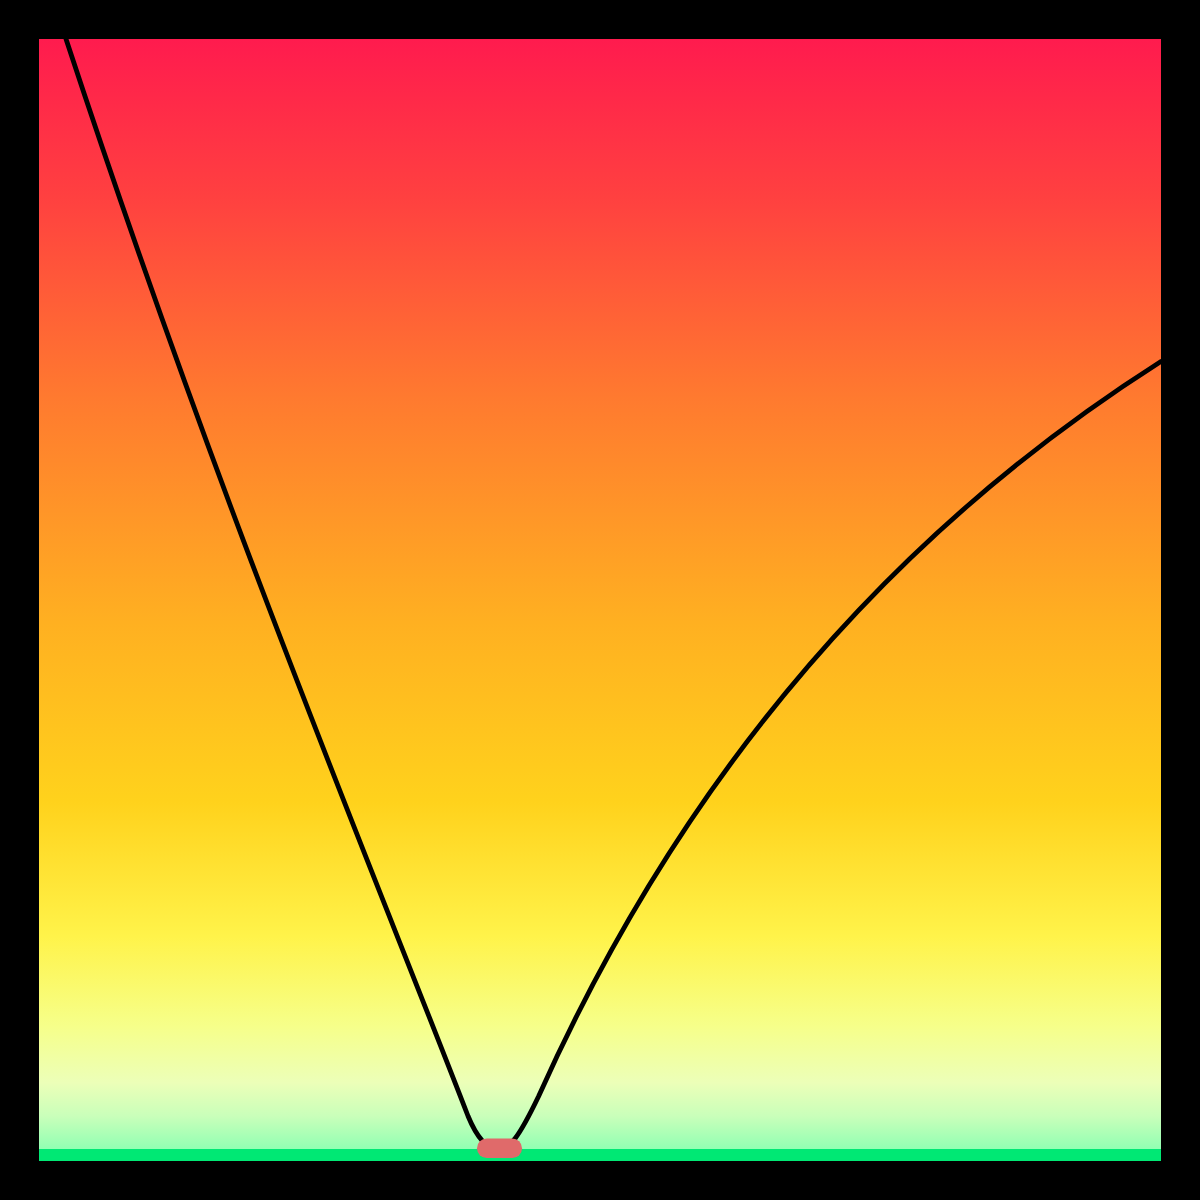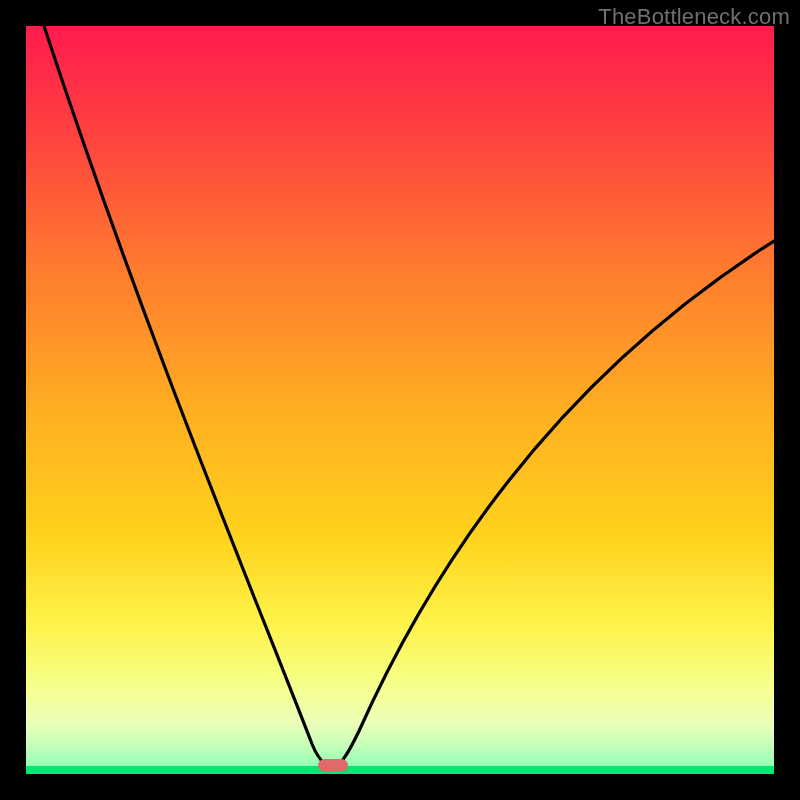--- a/index.html
+++ b/index.html
@@ -37,21 +37,20 @@
     font-size: 22px;
     letter-spacing: 0.2px;
     font-weight: 500;
   }
 </style>
 </head>
 <body>
 
 <div class="frame">
 
-  <div class="watermark">TheBottleneck.com</div>
 
   <div class="plot-area">
     <svg viewBox="0 0 748 748" width="748" height="748">
       <defs>
         <linearGradient id="bg" x1="0" y1="0" x2="0" y2="1">
           <stop offset="0%" stop-color="#ff1b4e"></stop>
           <stop offset="14%" stop-color="#ff4040"></stop>
           <stop offset="32%" stop-color="#ff7a2f"></stop>
           <stop offset="52%" stop-color="#ffb021"></stop>
           <stop offset="68%" stop-color="#ffd21c"></stop>

